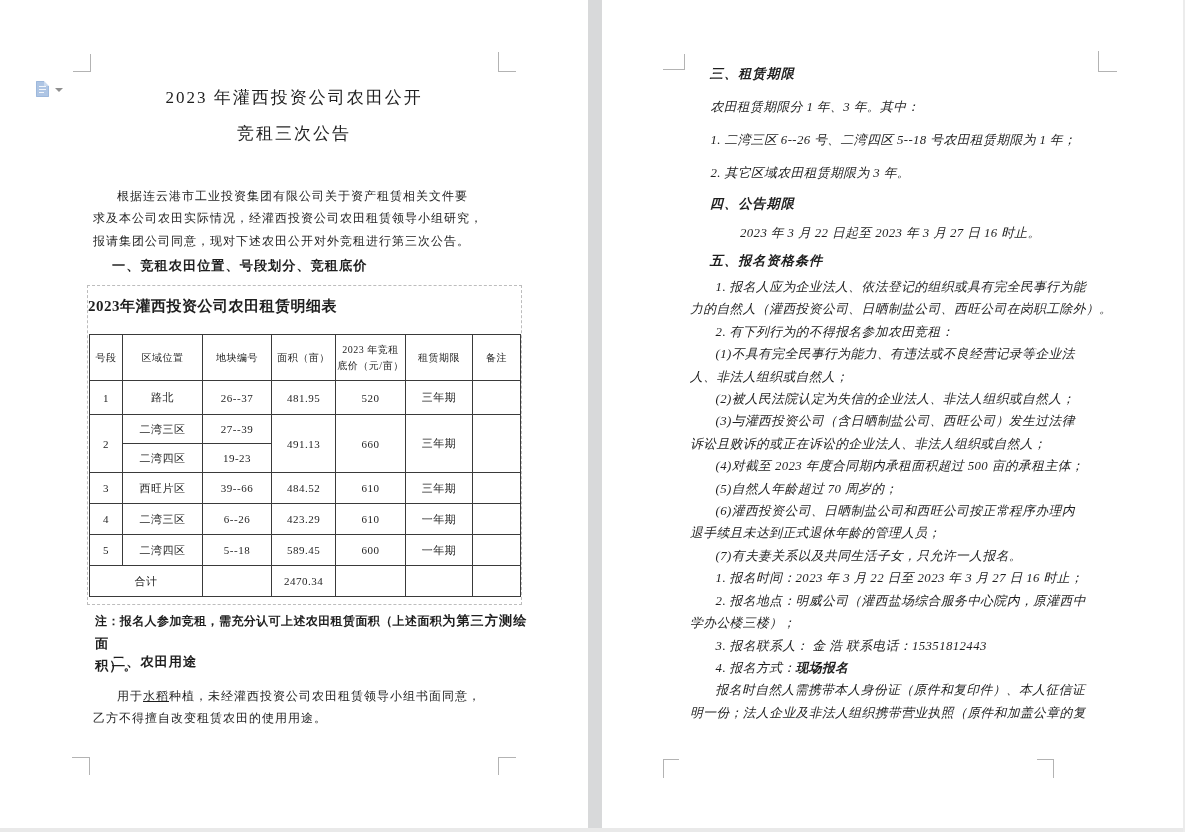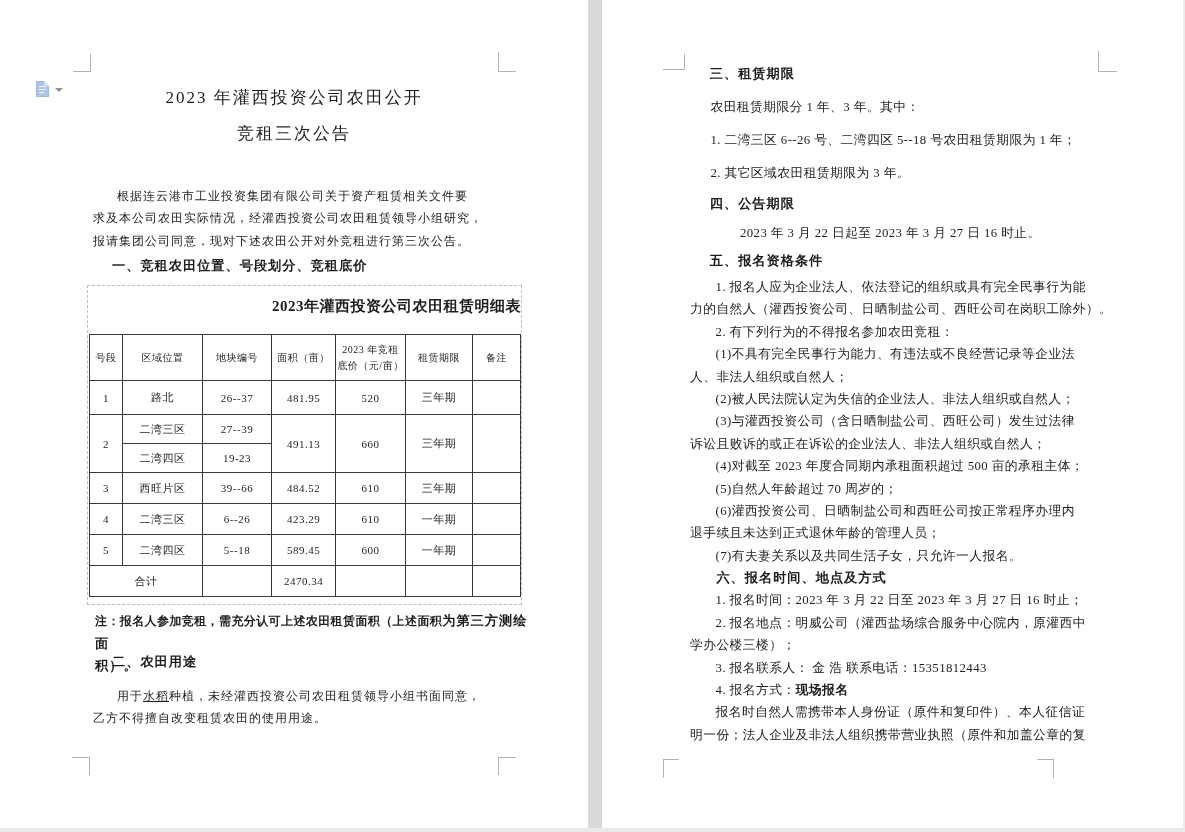--- a/index.html
+++ b/index.html
@@ -44,38 +44,38 @@
   .title{position:absolute;left:78px;width:432px;text-align:center;
     font-weight:normal;font-size:17px;letter-spacing:2px;}
   #title1{top:86px;}
   #title2{top:122px;}
   .body-text{font-size:12px;line-height:22.4px;letter-spacing:1px;}
   #intro{position:absolute;left:93px;top:185px;width:445px;text-indent:2em;}
   .sec-h{position:absolute;font-weight:bold;font-size:13.2px;letter-spacing:1px;}
   #s1-h{left:112px;top:257px;}
   #table-box{position:absolute;left:87px;top:285px;width:433px;height:318px;
     border:1px dashed #bdbdbd;}
-  #table-title{position:absolute;left:0;top:11px;width:100%;text-align:right;
+  #table-title{position:absolute;left:0;top:11px;width:100%;text-align:left;
     font-weight:bold;font-size:15px;letter-spacing:0.5px;}
   table.lease{position:absolute;left:1px;top:48px;border-collapse:collapse;table-layout:fixed;}
   table.lease th,table.lease td{
     border:1px solid #3a3a3a;text-align:center;vertical-align:middle;
     font-size:11px;padding:0 1px;font-weight:normal;letter-spacing:0.5px;
   }
   table.lease th{font-size:10px;line-height:1.55;}
   #note{position:absolute;left:95px;top:609px;width:440px;line-height:21px;}
   #note .sm{font-weight:bold;font-size:12px;letter-spacing:0.4px;}
   #note .bg{font-weight:bold;font-size:13.2px;letter-spacing:1px;}
   #s2-h{left:112px;top:653px;}
   #usage{position:absolute;left:93px;top:685px;width:445px;text-indent:2em;}
   .underline{text-decoration:underline;}
 
   
   #p2-content{position:absolute;left:88px;top:63px;width:424px;
-    font-size:12.8px;letter-spacing:0.4px;}
+    font-size:12.8px;letter-spacing:0.4px;font-style:italic;}
   #p2-content .h{font-weight:bold;font-size:13.2px;letter-spacing:1px;text-indent:1.5em;margin:0;line-height:22px;}
   #p2-content p{margin:0;line-height:22.4px;}
   .sp3{margin-top:11px !important;text-indent:1.6em;line-height:22px !important;}
   #s3-h{margin-bottom:3px !important;}
   #s4-h{margin-top:9px !important;}
   #s4-line{margin-top:7px !important;text-indent:50px;line-height:22px !important;}
   #s5-h{margin-top:6px !important;margin-bottom:4px !important;}
   .item{text-indent:2em;}
 </style>
 </head>
@@ -224,21 +224,20 @@
 人、非法人组织或自然人；</p>
     <p class="item pre">(2)被人民法院认定为失信的企业法人、非法人组织或自然人；</p>
     <p class="item pre">(3)与灌西投资公司（含日晒制盐公司、西旺公司）发生过法律
 诉讼且败诉的或正在诉讼的企业法人、非法人组织或自然人；</p>
     <p class="item pre">(4)对截至 2023 年度合同期内承租面积超过 500 亩的承租主体；</p>
     <p class="item pre">(5)自然人年龄超过 70 周岁的；</p>
     <p class="item pre">(6)灌西投资公司、日晒制盐公司和西旺公司按正常程序办理内
 退手续且未达到正式退休年龄的管理人员；</p>
     <p class="item pre">(7)有夫妻关系以及共同生活子女，只允许一人报名。</p>
 
-    <p class="h" style="text-indent:2em;">六、报名时间、地点及方式</p>
     <p class="item pre">1. 报名时间：2023 年 3 月 22 日至 2023 年 3 月 27 日 16 时止；</p>
     <p class="item pre">2. 报名地点：明威公司（灌西盐场综合服务中心院内，原灌西中
 学办公楼三楼）；</p>
     <p class="item pre">3. 报名联系人： 金  浩    联系电话：15351812443</p>
     <p class="item"><span>4. 报名方式：</span><b>现场报名</b></p>
     <p class="item pre">报名时自然人需携带本人身份证（原件和复印件）、本人征信证
 明一份；法人企业及非法人组织携带营业执照（原件和加盖公章的复</p>
   </div>
 </div>
 

